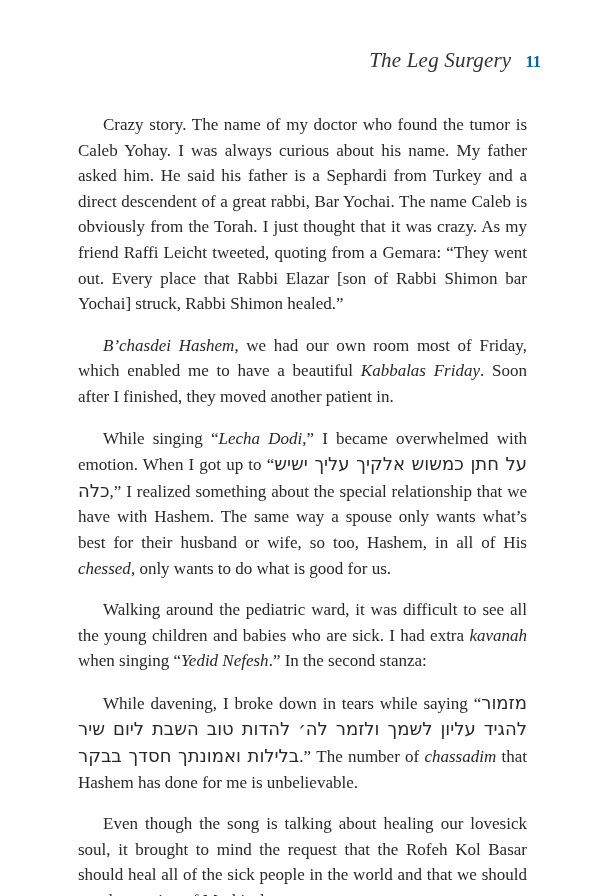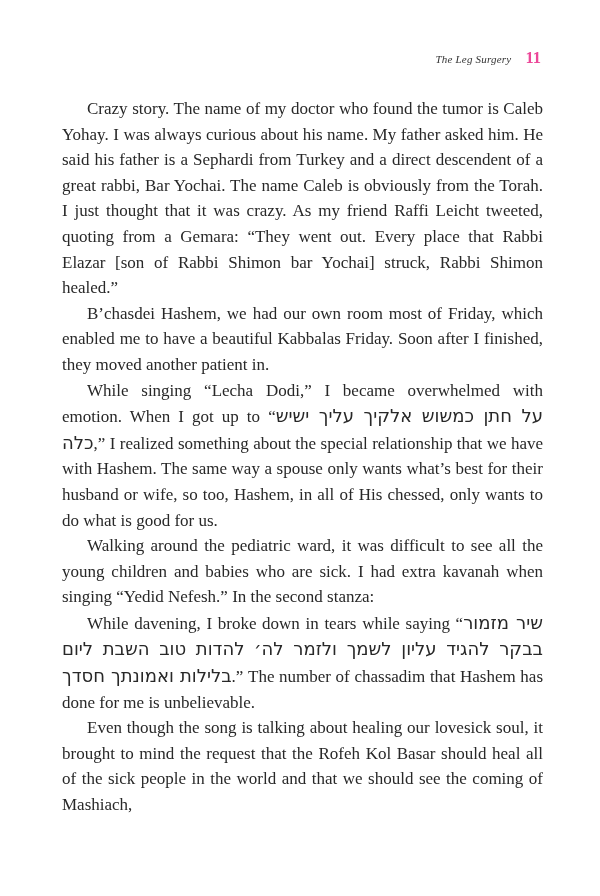--- a/index.html
+++ b/index.html
@@ -15,41 +15,41 @@
   .running-head {
     position: absolute;
     top: 48px;
     left: 62px;
     right: 59px;
     text-align: right;
     white-space: nowrap;
   }
   .chapter-title {
     font-style: italic;
-    font-size: 11px;
+    font-size: 21px;
     letter-spacing: 0.2px;
     color: #333333;
   }
   .page-num {
     font-weight: bold;
     font-size: 16.5px;
     margin-left: 14px;
-    color: #ec4899;
+    color: #0369a1;
   }
   .page-body {
     position: absolute;
     top: 96px;
     left: 62px;
     width: 481px;
     font-size: 17px;
     line-height: 25.6px;
     text-align: justify;
   }
-  .para { margin: 0; text-indent: 25px; }
-  .it { }
+  .para { margin: 16px; text-indent: 25px; }
+  .it { font-style: italic; }
   .he {
     font-family: "DejaVu Sans", sans-serif;
     font-size: 18px;
   }
   .stanza {
     margin: 9px 14px 7px 0;
     text-align: right;
     line-height: 27px;
     text-indent: 0;
   }

